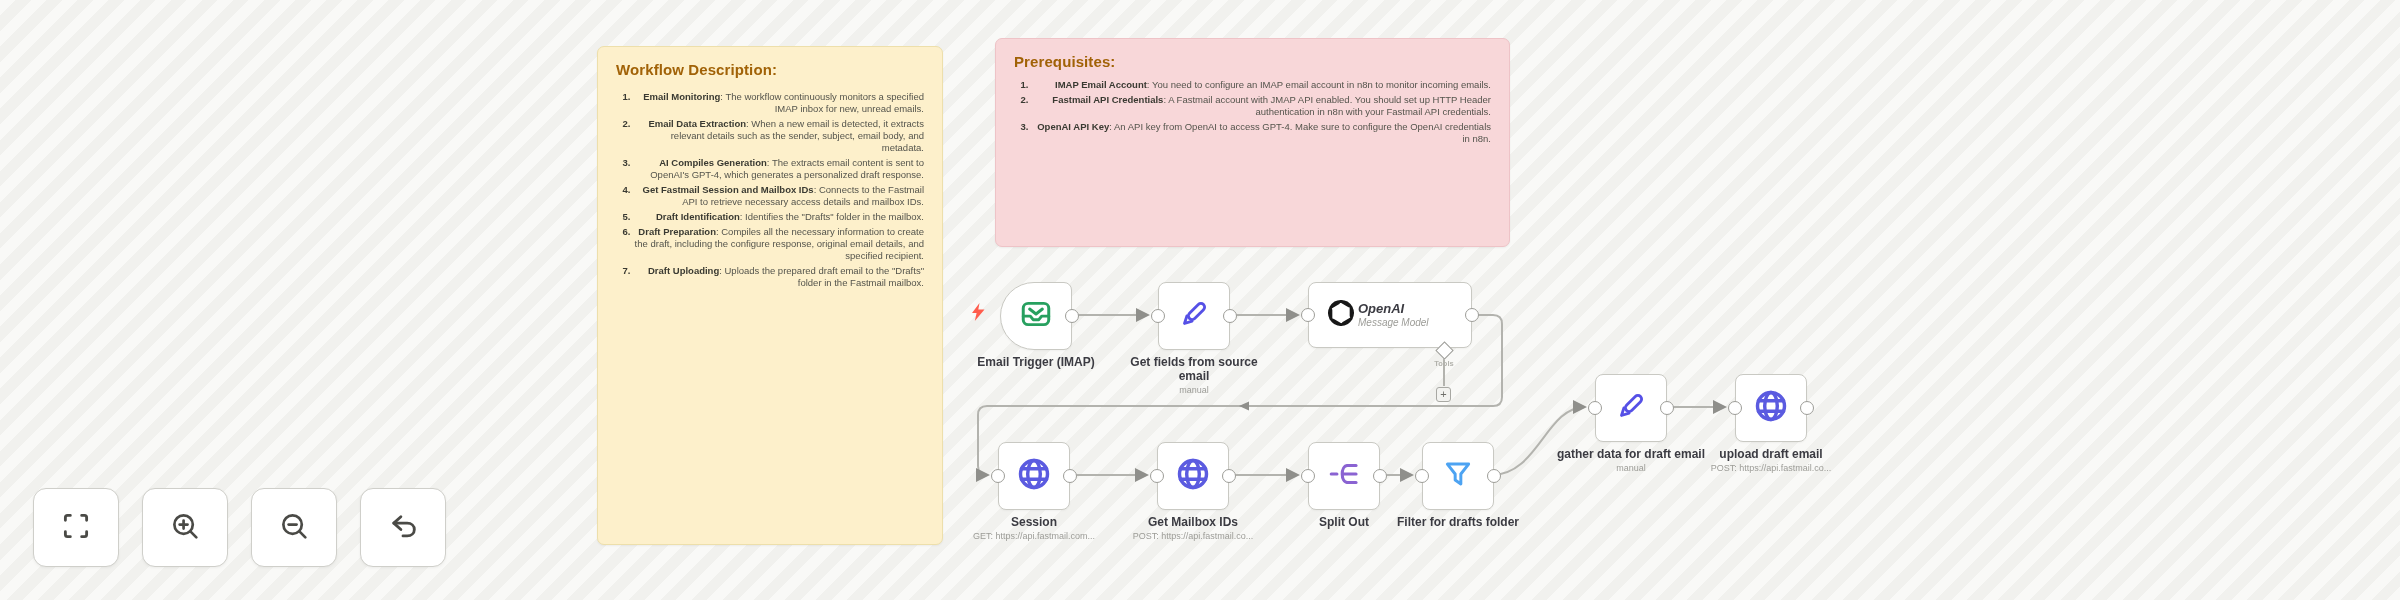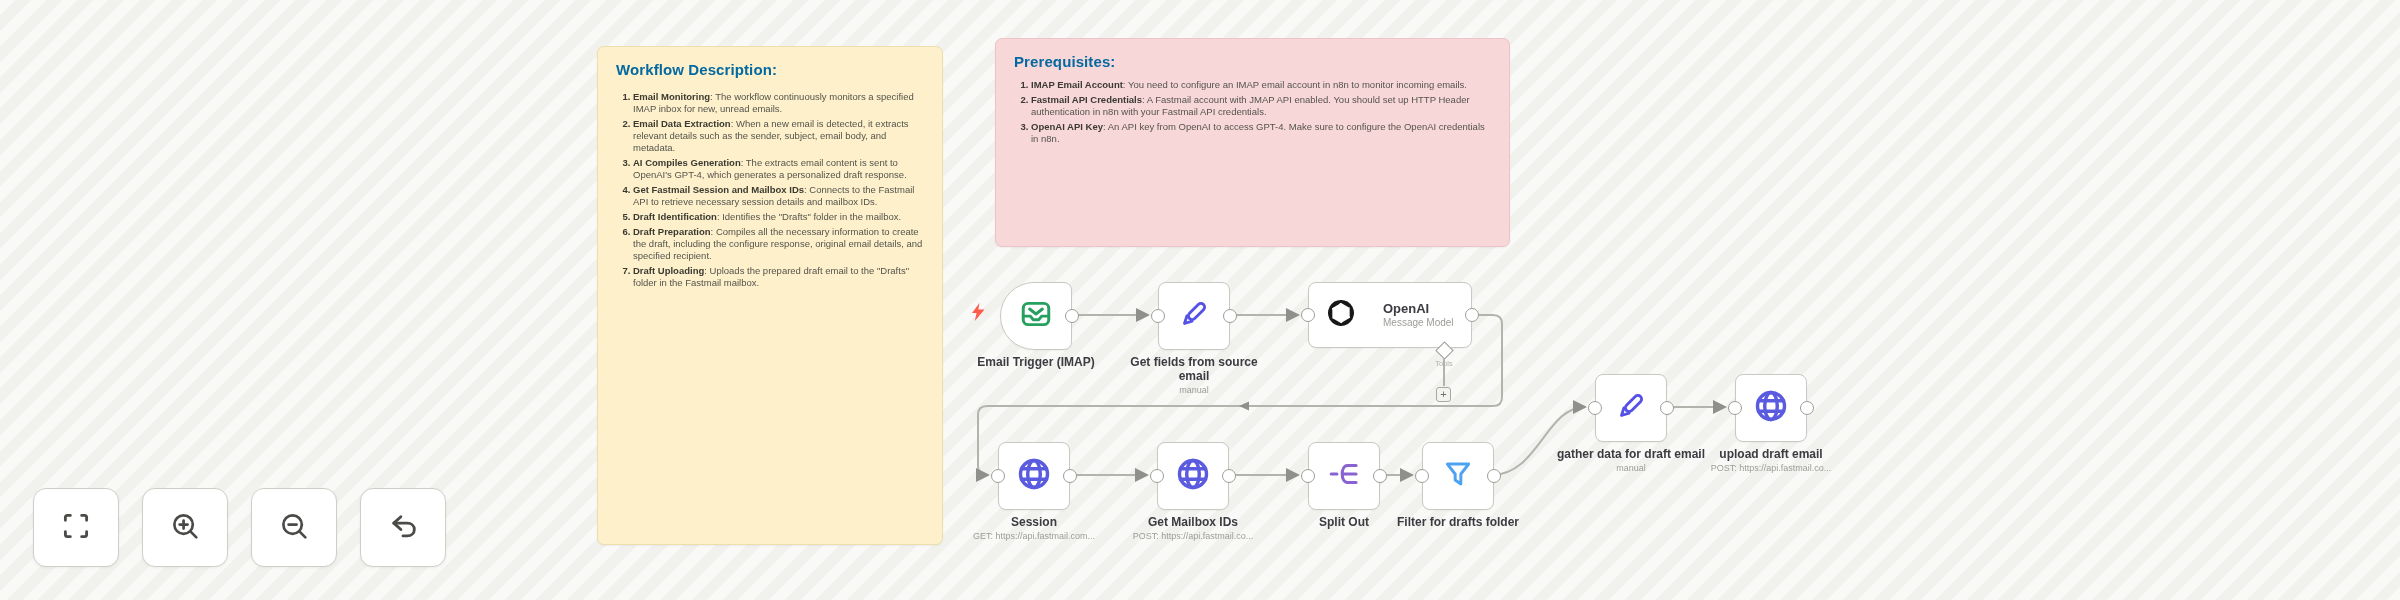--- a/index.html
+++ b/index.html
@@ -8,23 +8,23 @@
     font-family:"Liberation Sans", sans-serif;
     background:repeating-linear-gradient(135deg,#f9f9f7 0 11px,#f1f1ee 11px 22px);
   }
   .stage{position:relative;width:2400px;height:600px;}
 
   
   .note{position:absolute;border-radius:7px;box-shadow:0 1px 2px rgba(0,0,0,.05);}
   .note-yellow{left:597px;top:46px;width:344px;height:497px;background:#fdf0cb;border:1px solid #eddfab;}
   .note-pink{left:995px;top:38px;width:513px;height:207px;background:#f8d7d9;border:1px solid #eec3c7;}
   .note-inner{padding:14px 18px 12px 18px;}
-  .note h3{margin:0 0 9px 0;font-size:15px;font-weight:700;color:#0369a1;letter-spacing:.1px;}
+  .note h3{margin:0 0 9px 0;font-size:15px;font-weight:700;color:#a16207;letter-spacing:.1px;}
   .note p{margin:0;font-size:9.5px;line-height:12px;color:#54544c;}
-  .note ol{margin:13px 0 0 0;padding-left:17px;font-size:9.5px;line-height:12px;color:#54544c;}
+  .note ol{margin:13px 0 0 0;padding-left:17px;font-size:9.5px;line-height:12px;color:#54544c;text-align:right;}
   .note-pink ol{margin-top:2px;}
   .note li{margin-bottom:3px;}
   .note li::marker{font-weight:700;color:#3a3a32;}
   .note strong{font-weight:700;color:#3a3a32;}
 
   
   svg.wires{position:absolute;left:0;top:0;z-index:1;}
   .wire{stroke:#b3b3ae;stroke-width:2;fill:none;}
 
   
@@ -34,26 +34,26 @@
   .node.trigger{border-radius:34px 8px 8px 34px;}
   .node.wide{width:164px;justify-content:flex-start;padding-left:16px;box-sizing:border-box;}
   .port{position:absolute;width:12px;height:12px;border-radius:50%;background:#fff;border:1.8px solid #9d9d98;top:50%;margin-top:-7px;}
   .port-in{left:-8px;}
   .port-out{right:-8px;}
   .node-label{position:absolute;top:72px;left:50%;transform:translateX(-50%);width:150px;text-align:center;z-index:3;}
   .nl{font-size:12px;line-height:14px;font-weight:600;color:#3b3b42;}
   .ns{font-size:9px;line-height:11px;color:#9c9c97;margin-top:2px;white-space:nowrap;}
   .openai-text .nl{text-align:left;font-size:13px;}
   .openai-text .ns{text-align:left;margin-top:1px;font-size:10px;}
-  .openai-text{margin-left:26px;}
+  .openai-text{margin-left:1px;font-style:italic;}
 
   .diamond{position:absolute;left:1438px;top:344px;width:11px;height:11px;background:#fff;
            border:1.6px solid #9d9d98;transform:rotate(45deg);z-index:3;}
   .tools-label{position:absolute;left:1414px;top:359px;width:60px;text-align:center;
-               font-size:7.5px;color:#b2b2ac;z-index:3;}
+               font-size:7.5px;color:#b2b2ac;z-index:3;font-weight:bold;}
   .add-tool{position:absolute;left:1436px;top:387px;width:15px;height:15px;background:#f3f3f0;
             border:1.5px solid #a8a8a3;border-radius:3px;color:#6f6f6a;font-size:11px;line-height:13px;
             text-align:center;z-index:3;padding:0;cursor:pointer;}
   .bolt{position:absolute;left:971px;top:303px;z-index:3;}
 
   
   .controls{position:absolute;left:33px;top:488px;display:flex;gap:23px;z-index:4;}
   .ctrl-btn{width:86px;height:79px;background:#fff;border:1.7px solid #cfcfca;border-radius:13px;
             display:flex;align-items:center;justify-content:center;box-shadow:0 1px 3px rgba(0,0,0,.05);
             cursor:pointer;padding:0;}
@@ -82,21 +82,21 @@
     <path class="wire" d="M1444 355 V386" stroke-width="1.5"></path>
   </svg>
 
   <div class="note note-yellow">
     <div class="note-inner">
       <h3>Workflow Description:</h3>
       <ol>
         <li><strong>Email Monitoring</strong><span>: The workflow continuously monitors a specified IMAP inbox for new, unread emails.</span></li>
         <li><strong>Email Data Extraction</strong><span>: When a new email is detected, it extracts relevant details such as the sender, subject, email body, and metadata.</span></li>
         <li><strong>AI Compiles Generation</strong><span>: The extracts email content is sent to OpenAI's GPT-4, which generates a personalized draft response.</span></li>
-        <li><strong>Get Fastmail Session and Mailbox IDs</strong><span>: Connects to the Fastmail API to retrieve necessary session details and mailbox IDs.</span></li>
+        <li><strong>Get Fastmail Session and Mailbox IDs</strong><span>: Connects to the Fastmail API to retrieve necessary access details and mailbox IDs.</span></li>
         <li><strong>Draft Identification</strong><span>: Identifies the "Drafts" folder in the mailbox.</span></li>
         <li><strong>Draft Preparation</strong><span>: Compiles all the necessary information to create the draft, including the configure response, original email details, and specified recipient.</span></li>
         <li><strong>Draft Uploading</strong><span>: Uploads the prepared draft email to the "Drafts" folder in the Fastmail mailbox.</span></li>
       </ol>
     </div>
   </div>
 
   <div class="note note-pink">
     <div class="note-inner">
       <h3>Prerequisites:</h3>

